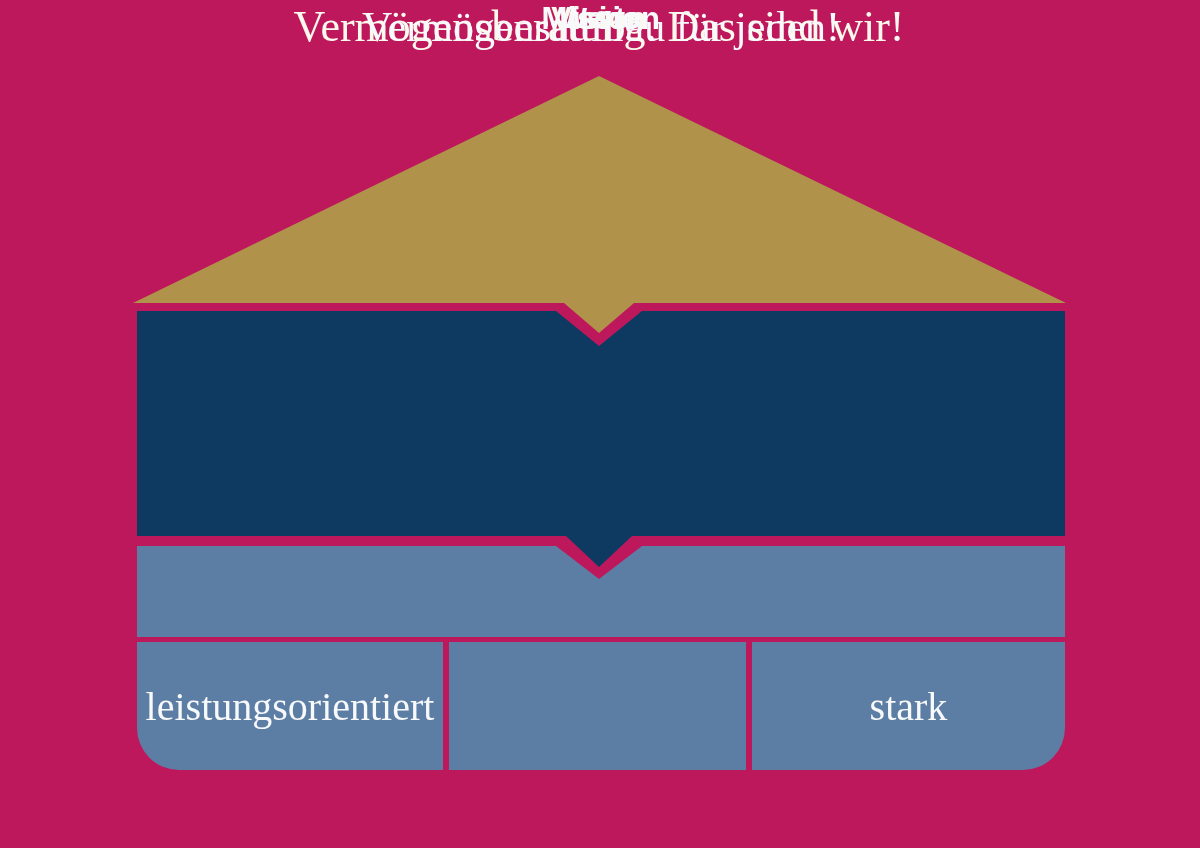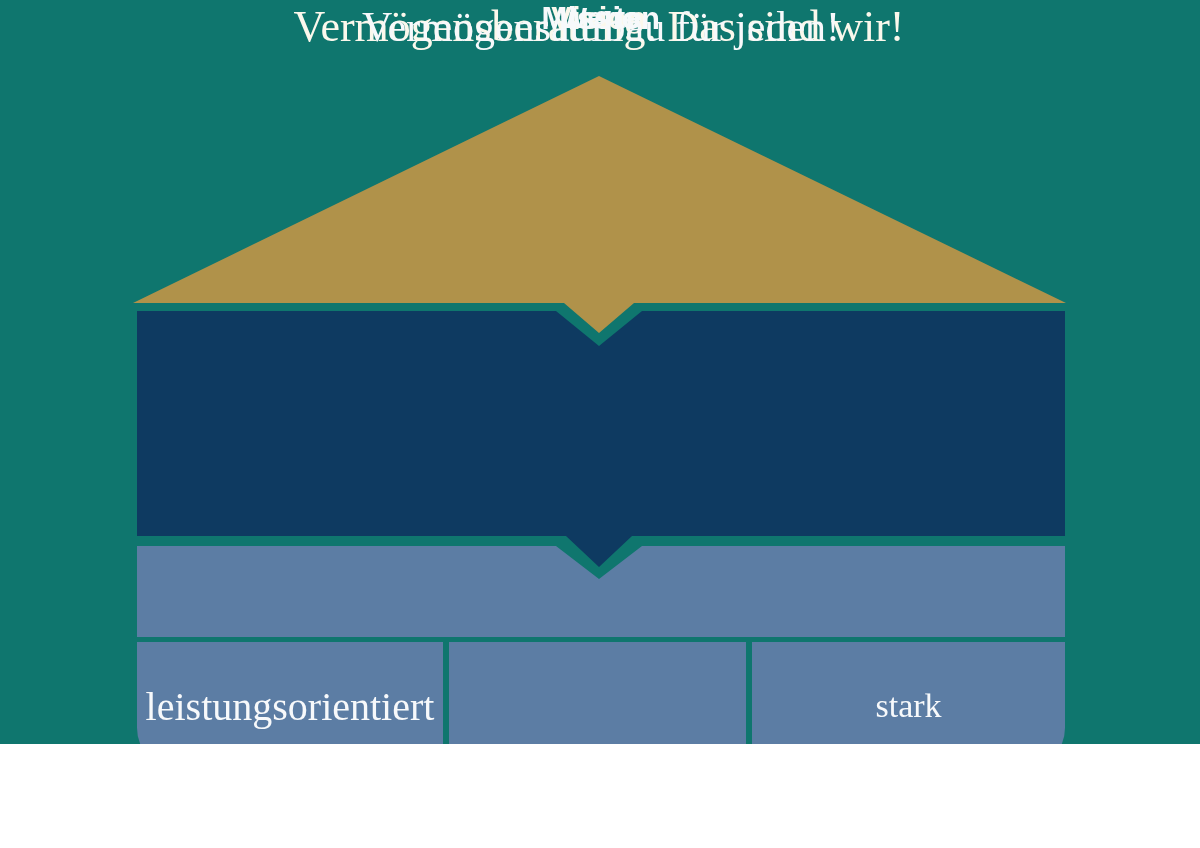--- a/index.html
+++ b/index.html
@@ -1,20 +1,20 @@
 <!DOCTYPE html>
 <html><head>
 <meta charset="utf-8">
 <style>
   html, body { margin: 0; padding: 0; background: #ffffff; }
   #stage {
     position: relative;
     width: 1200px;
-    height: 744px;
-    background: #0f766e;
+    height: 848px;
+    background: #be185d;
     overflow: hidden;
     font-family: "Liberation Sans", sans-serif;
   }
   #house-svg { position: absolute; left: 0; top: 0; }
 
   .overlay {
     position: absolute;
     display: flex;
     align-items: center;
     justify-content: center;
@@ -35,21 +35,21 @@
   #vision-label   { left: 0;   top: 183; width: 1198px; height: 38px; font-size: 31px; color: #FBF8EC; }
   #vision-tagline { left: 0;   top: 222; width: 1198px; height: 52px; font-size: 44px; color: #FBF8EC; }
 
   #mission-label   { left: 0;  top: 384; width: 1202px; height: 38px; font-size: 31px; color: #F7F9FB; }
   #mission-tagline { left: 0;  top: 425; width: 1202px; height: 54px; font-size: 42px; color: #F7F9FB; }
 
   #werte-label { left: 0; top: 586; width: 1202px; height: 36px; font-size: 29px; color: #F7F9FB; }
 
   #value-1 { left: 137px; top: 642px; width: 306px; height: 128px; font-size: 40px; color: #F7F9FB; }
   #value-2 { left: 449px; top: 642px; width: 297px; height: 128px; font-size: 40px; color: #F7F9FB; }
-  #value-3 { left: 752px; top: 642px; width: 313px; height: 128px; font-size: 34px; color: #F7F9FB; }
+  #value-3 { left: 752px; top: 642px; width: 313px; height: 128px; font-size: 40px; color: #F7F9FB; }
 </style>
 </head>
 <body>
 
 <div id="stage">
 
   <svg id="house-svg" width="1200" height="848" viewBox="0 0 1200 848">
 
     <polygon points="599,76 1066,303 634,303 599,333 564,303 133,303" fill="#B0924A"></polygon>
 

